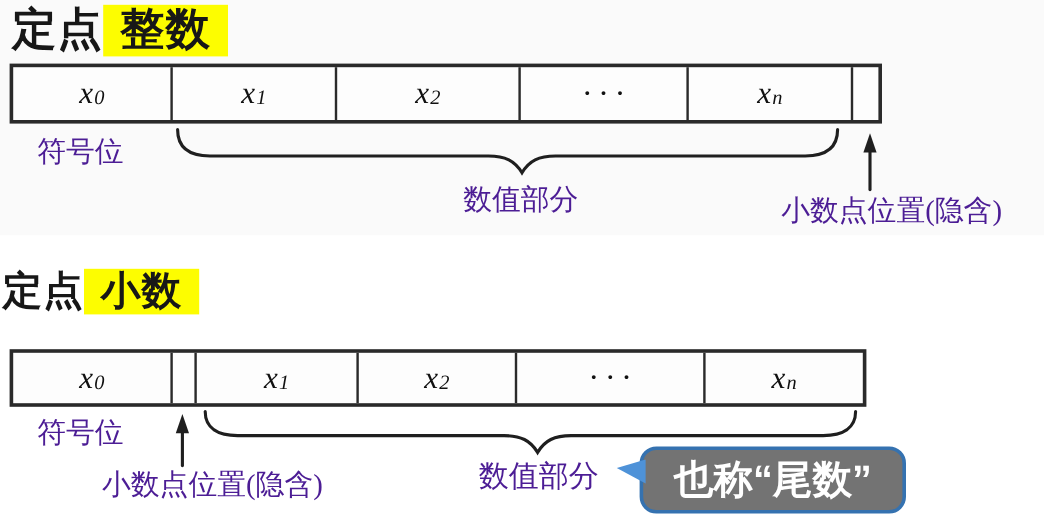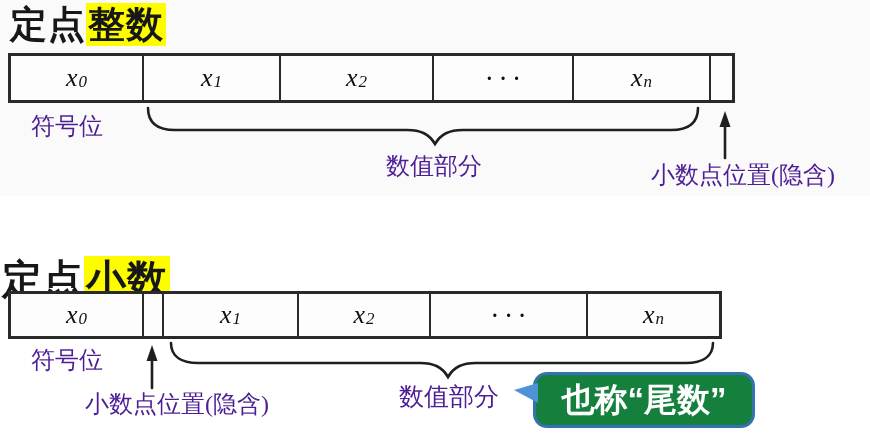--- a/index.html
+++ b/index.html
@@ -6,22 +6,22 @@
   .canvas {
     position:relative; width:870px; height:435px;
     background:#ffffff; overflow:hidden;
     font-family:"Liberation Serif", serif;
     color:#1a1a1a;
   }
   .band-top { position:absolute; left:0; top:0; width:870px; height:196px; background:#fafafa; }
 
   .title { position:absolute; margin:0; font-weight:bold; color:#171717; letter-spacing:1px; white-space:nowrap; }
   .title-1 { left:10px; top:0px;  font-size:37px; }
-  .title-2 { left:2px;  top:252px; font-size:40px; }
-  .title mark { background:#fdfd00; color:#171717; padding:1px 2px; }
+  .title-2 { left:2px;  top:220px; font-size:33px; }
+  .title mark { background:#fdfd00; color:#171717; padding:1px 14px; }
 
   .bitrow {
     position:absolute; display:flex; box-sizing:border-box;
     border:3px solid #2a2a2a; background:#fdfdfd;
   }
   .row-1 { left:8px; top:53px;  width:727px; height:50px; }
   .row-2 { left:8px; top:291px; width:714px; height:48px; }
   .cell {
     box-sizing:border-box; border-right:2px solid #2a2a2a;
     display:flex; align-items:center; justify-content:center;
@@ -32,21 +32,21 @@
   .cell.dots { font-style:normal; font-weight:bold; font-size:20px; letter-spacing:7px; padding-left:7px; }
 
   .lbl { position:absolute; font-size:24px; white-space:nowrap; color:#4c1d95; }
 
   .shape { position:absolute; }
   .shape path, .shape line { stroke:#1f1f1f; fill:none; stroke-width:2.6; stroke-linecap:round; }
   .shape polygon { fill:#1f1f1f; stroke:none; }
 
   .callout {
     position:absolute; left:533px; top:372px; width:222px; height:56px;
-    box-sizing:border-box; background:#15803d; border:3px solid #3572b0;
+    box-sizing:border-box; background:#737373; border:3px solid #3572b0;
     border-radius:14px; color:#ffffff; font-size:33px;
     display:flex; align-items:center; justify-content:center;
     font-family:"Liberation Sans", sans-serif; font-weight:600; white-space:nowrap;
   }
   .callout .tail {
     position:absolute; left:-22px; top:8px; width:0; height:0;
     border-style:solid; border-width:7px 24px 13px 0;
     border-color:transparent #4e92d8 transparent transparent;
   }
 </style>

